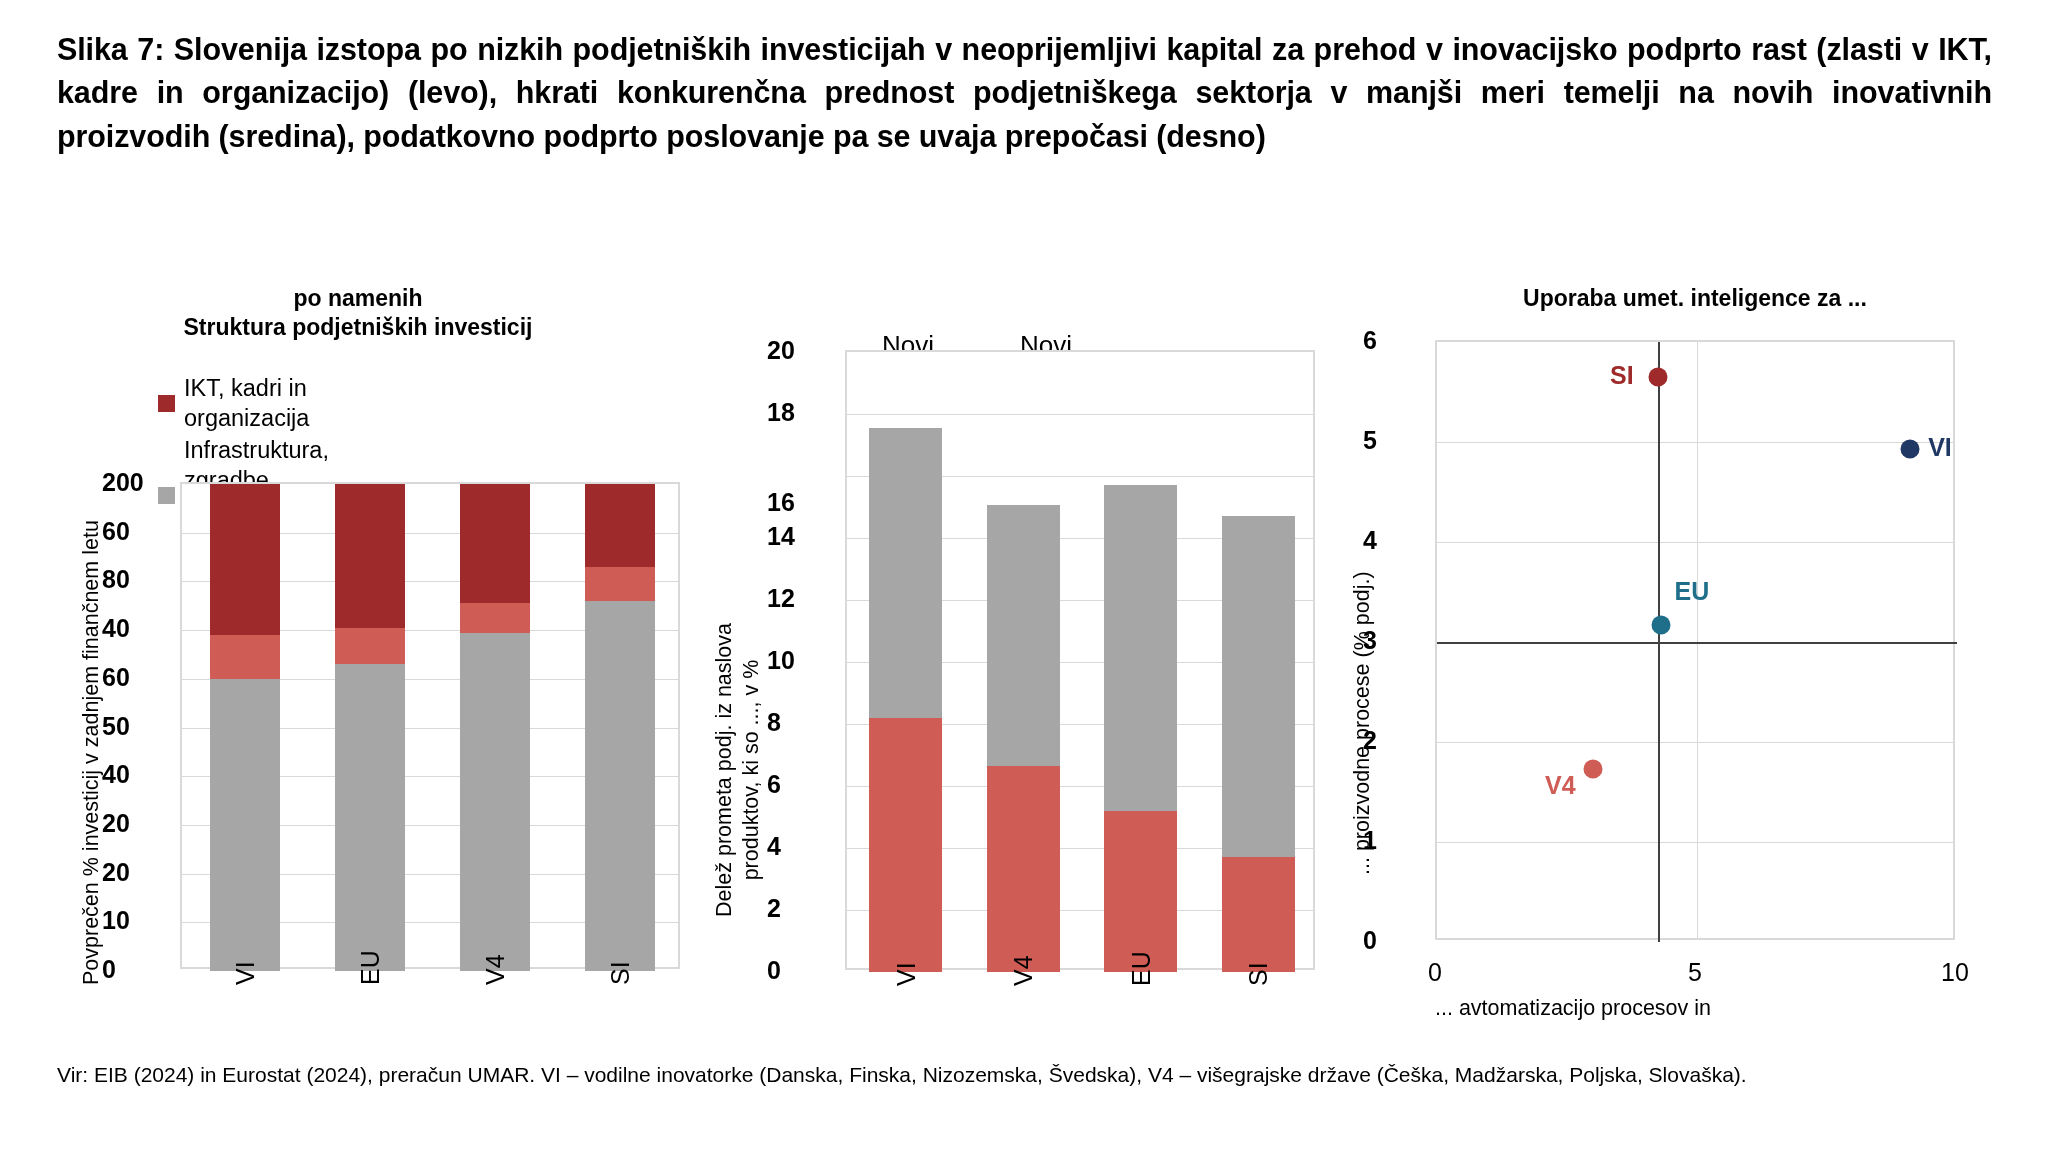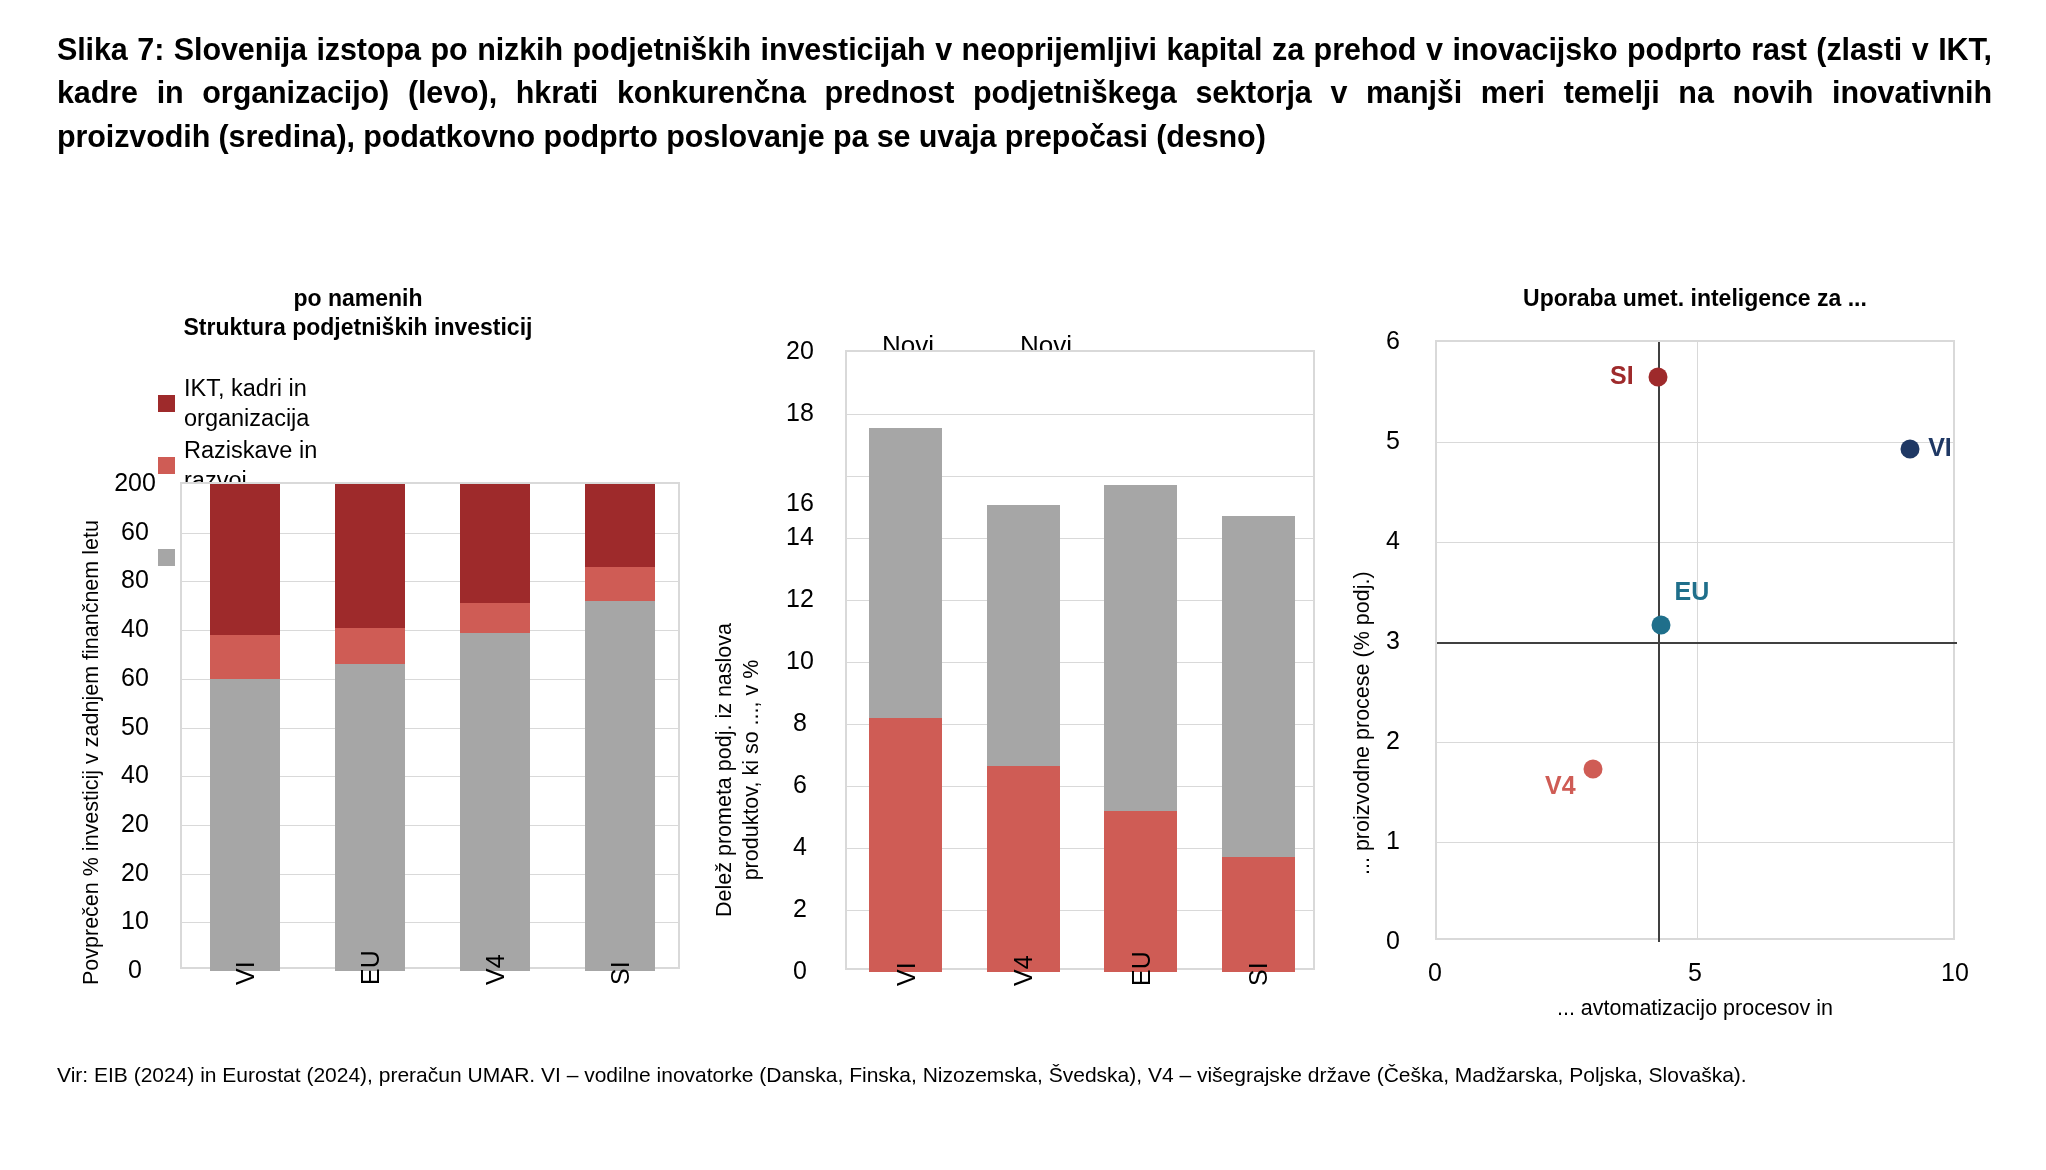--- a/index.html
+++ b/index.html
@@ -31,40 +31,41 @@
     font-size:23px;line-height:1.28;
   }
 
   
   .plot{position:absolute;box-sizing:border-box;background:#fff;}
   .plot.bordered{border:2px solid #d9d9d9;}
   .gridline{position:absolute;left:0;right:0;height:1px;background:#d9d9d9;}
   .vgridline{position:absolute;top:0;bottom:0;width:1px;background:#d9d9d9;}
 
   .ytick{
-    position:absolute;right:15px;text-align:center;
+    position:absolute;right:15px;text-align:left;
     font-size:25px;line-height:1;transform:translateY(-50%);
     white-space:nowrap;
+    font-weight:bold;
   }
   .xtick-rot{
     position:absolute;font-size:25px;white-space:nowrap;
     transform-origin:left top;transform:rotate(-90deg);
   }
   .xtick{
     position:absolute;font-size:25px;white-space:nowrap;
     transform:translateX(-50%);
   }
   .axis-title-v{
     position:absolute;font-size:21.5px;white-space:nowrap;
     transform-origin:left top;transform:rotate(-90deg);
     line-height:1.25;
   }
   .axis-title-v.two{white-space:normal;}
   .axis-title-h{
-    position:absolute;font-size:21.5px;text-align:center;line-height:1.3;
+    position:absolute;font-size:21.5px;text-align:left;line-height:1.3;
   }
 
   
   .legend{position:absolute;font-size:23.5px;line-height:1.28;}
   .legend-row{display:flex;align-items:center;margin-bottom:2px;}
   .swatch{display:inline-block;width:17px;height:17px;margin-right:9px;flex:0 0 auto;}
   .legend-h{position:absolute;display:flex;align-items:center;font-size:26px;}
   .legend-h .litem{display:flex;align-items:center;}
   .legend-h .swatch{width:19px;height:19px;margin-right:11px;}
 
@@ -88,24 +89,20 @@
 
   <div class="panel-title" style="left:78px;top:284px;width:560px;">
     <div>po namenih</div>
     <div>Struktura podjetniških investicij</div>
   </div>
 
   <div class="legend" style="left:158px;top:373px;">
     <div class="legend-row">
       <span class="swatch" style="background:#9E2A2B;"></span>
       <span>IKT, kadri in organizacija</span>
-    </div>
-    <div class="legend-row">
-      <span class="swatch" style="background:#CF5C55;"></span>
-      <span>Raziskave in razvoj</span>
     </div>
     <div class="legend-row">
       <span class="swatch" style="background:#A6A6A6;"></span>
       <span>Infrastruktura, zgradbe, stroji in oprema</span>
     </div>
   </div>
 
   <div class="axis-title-v" style="left:78px;top:985px;">Povprečen % investicij v zadnjem finančnem letu</div>
 
   <div id="left-yticks">

